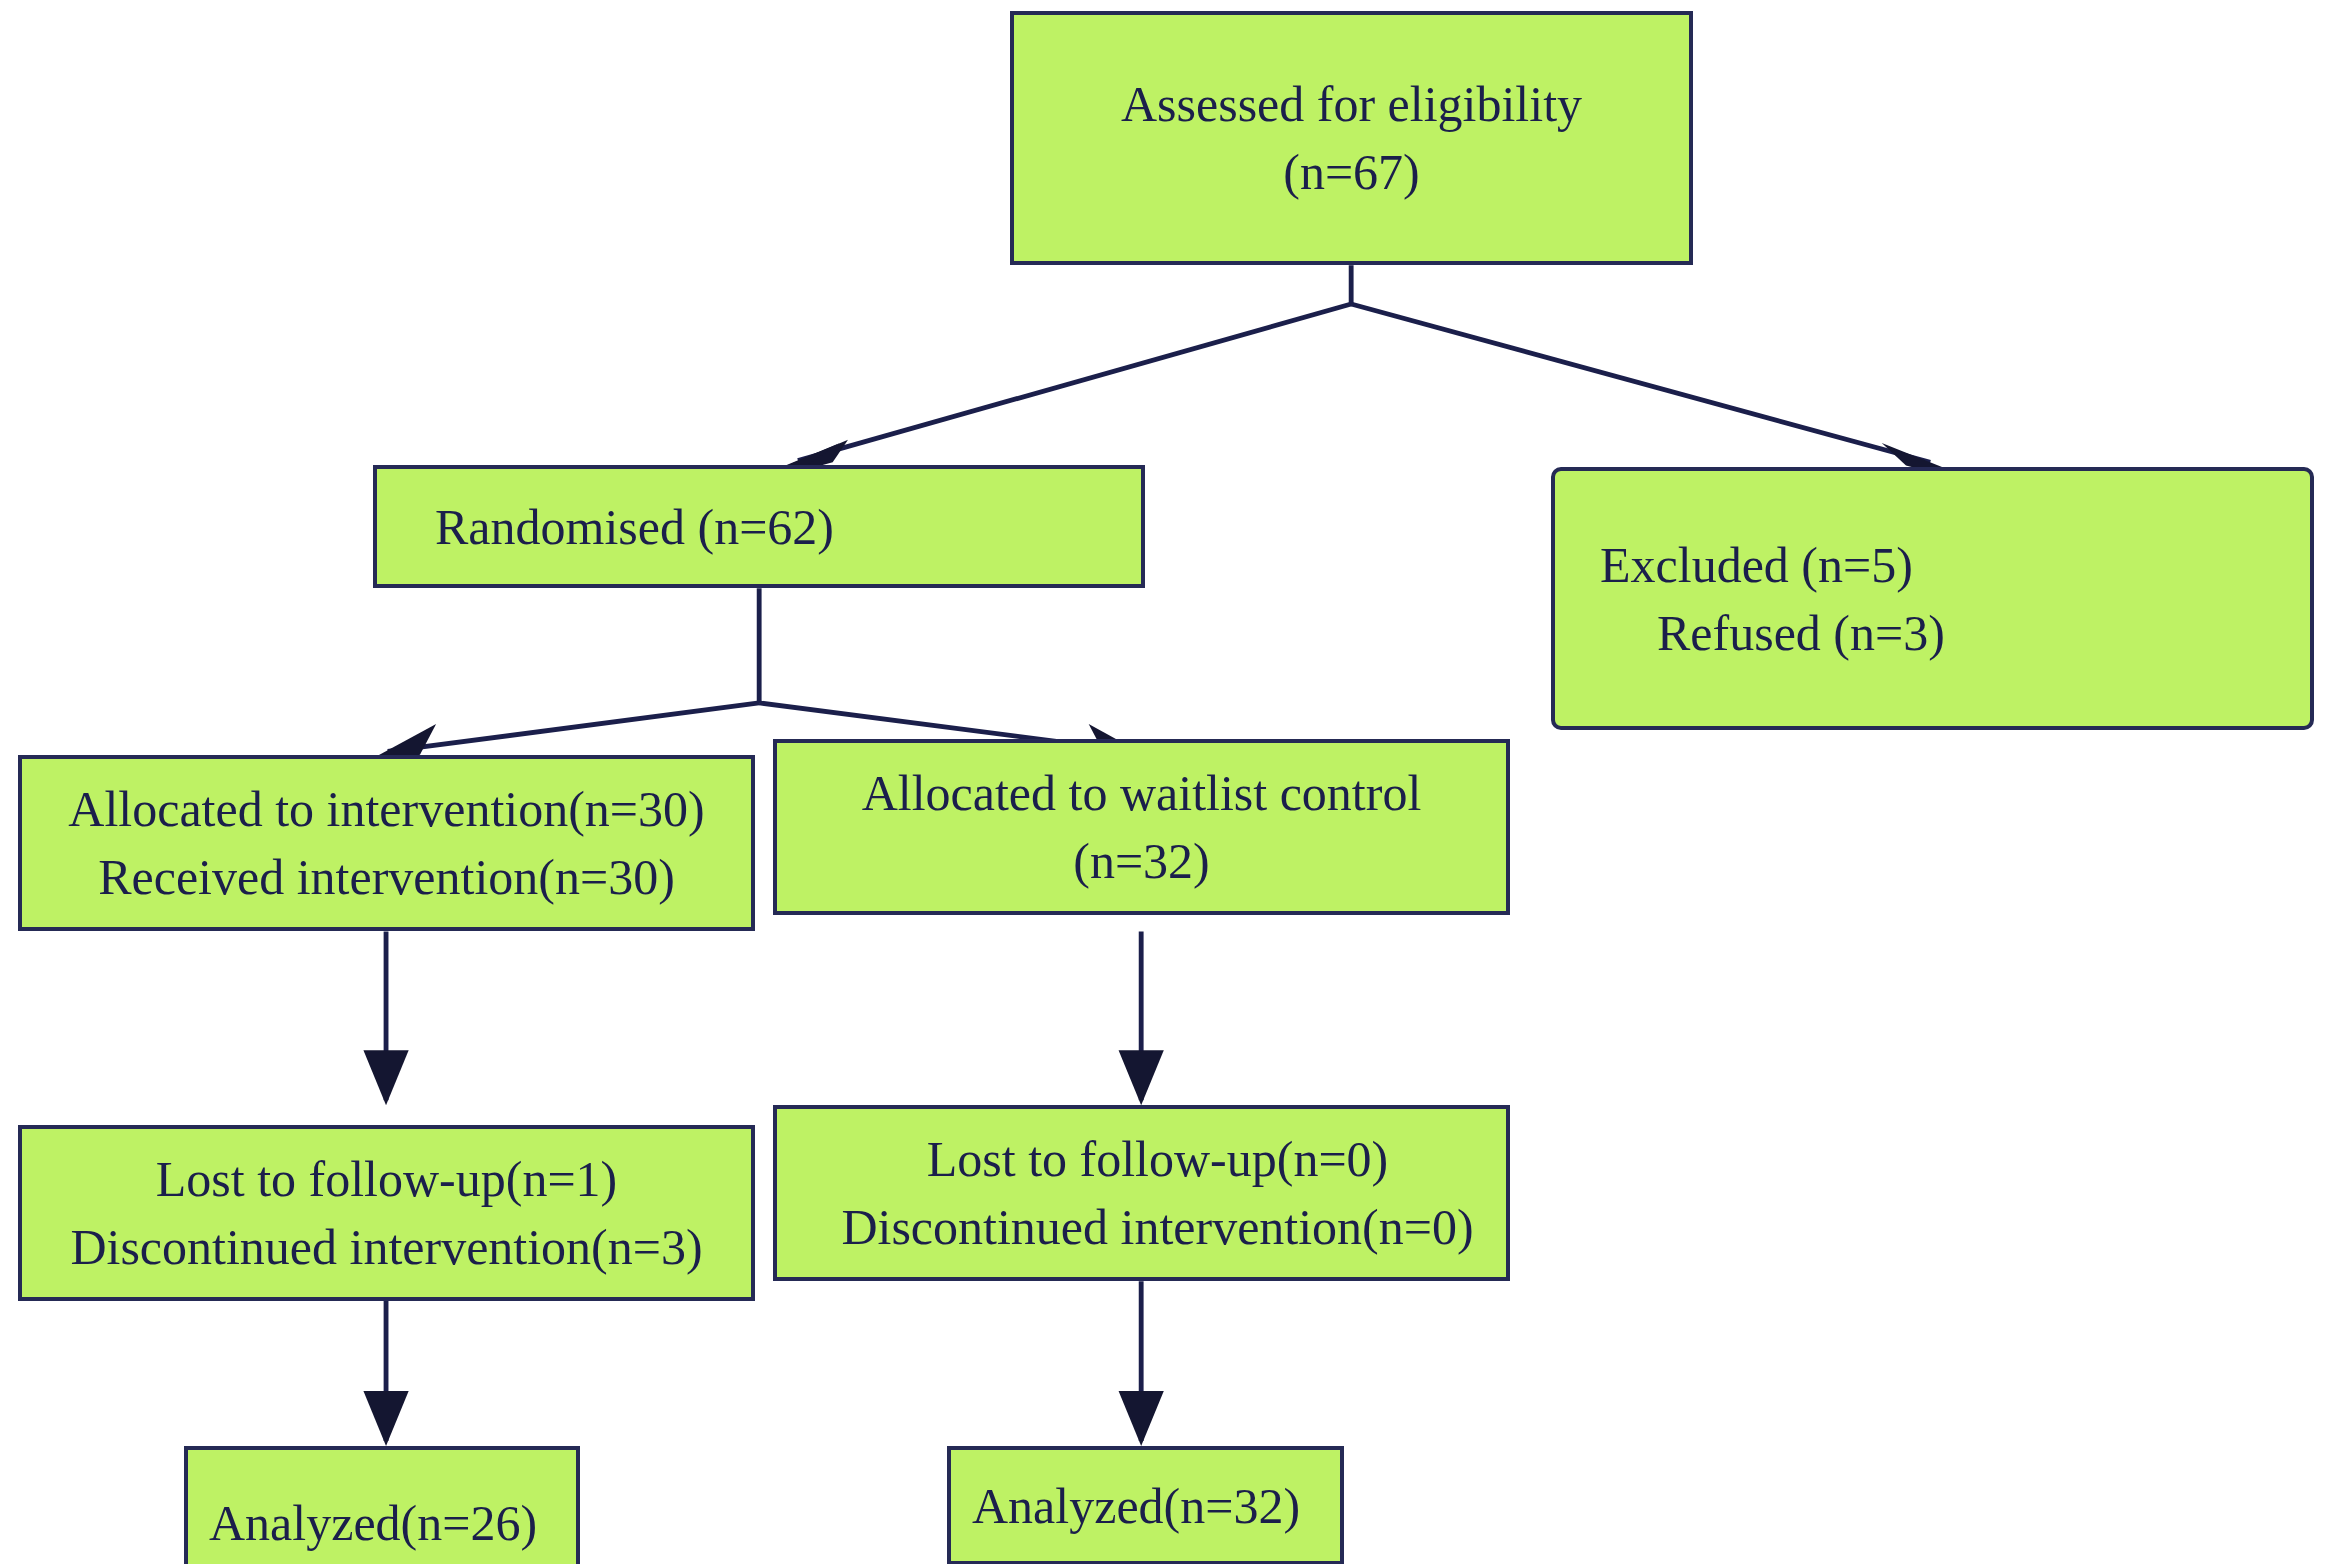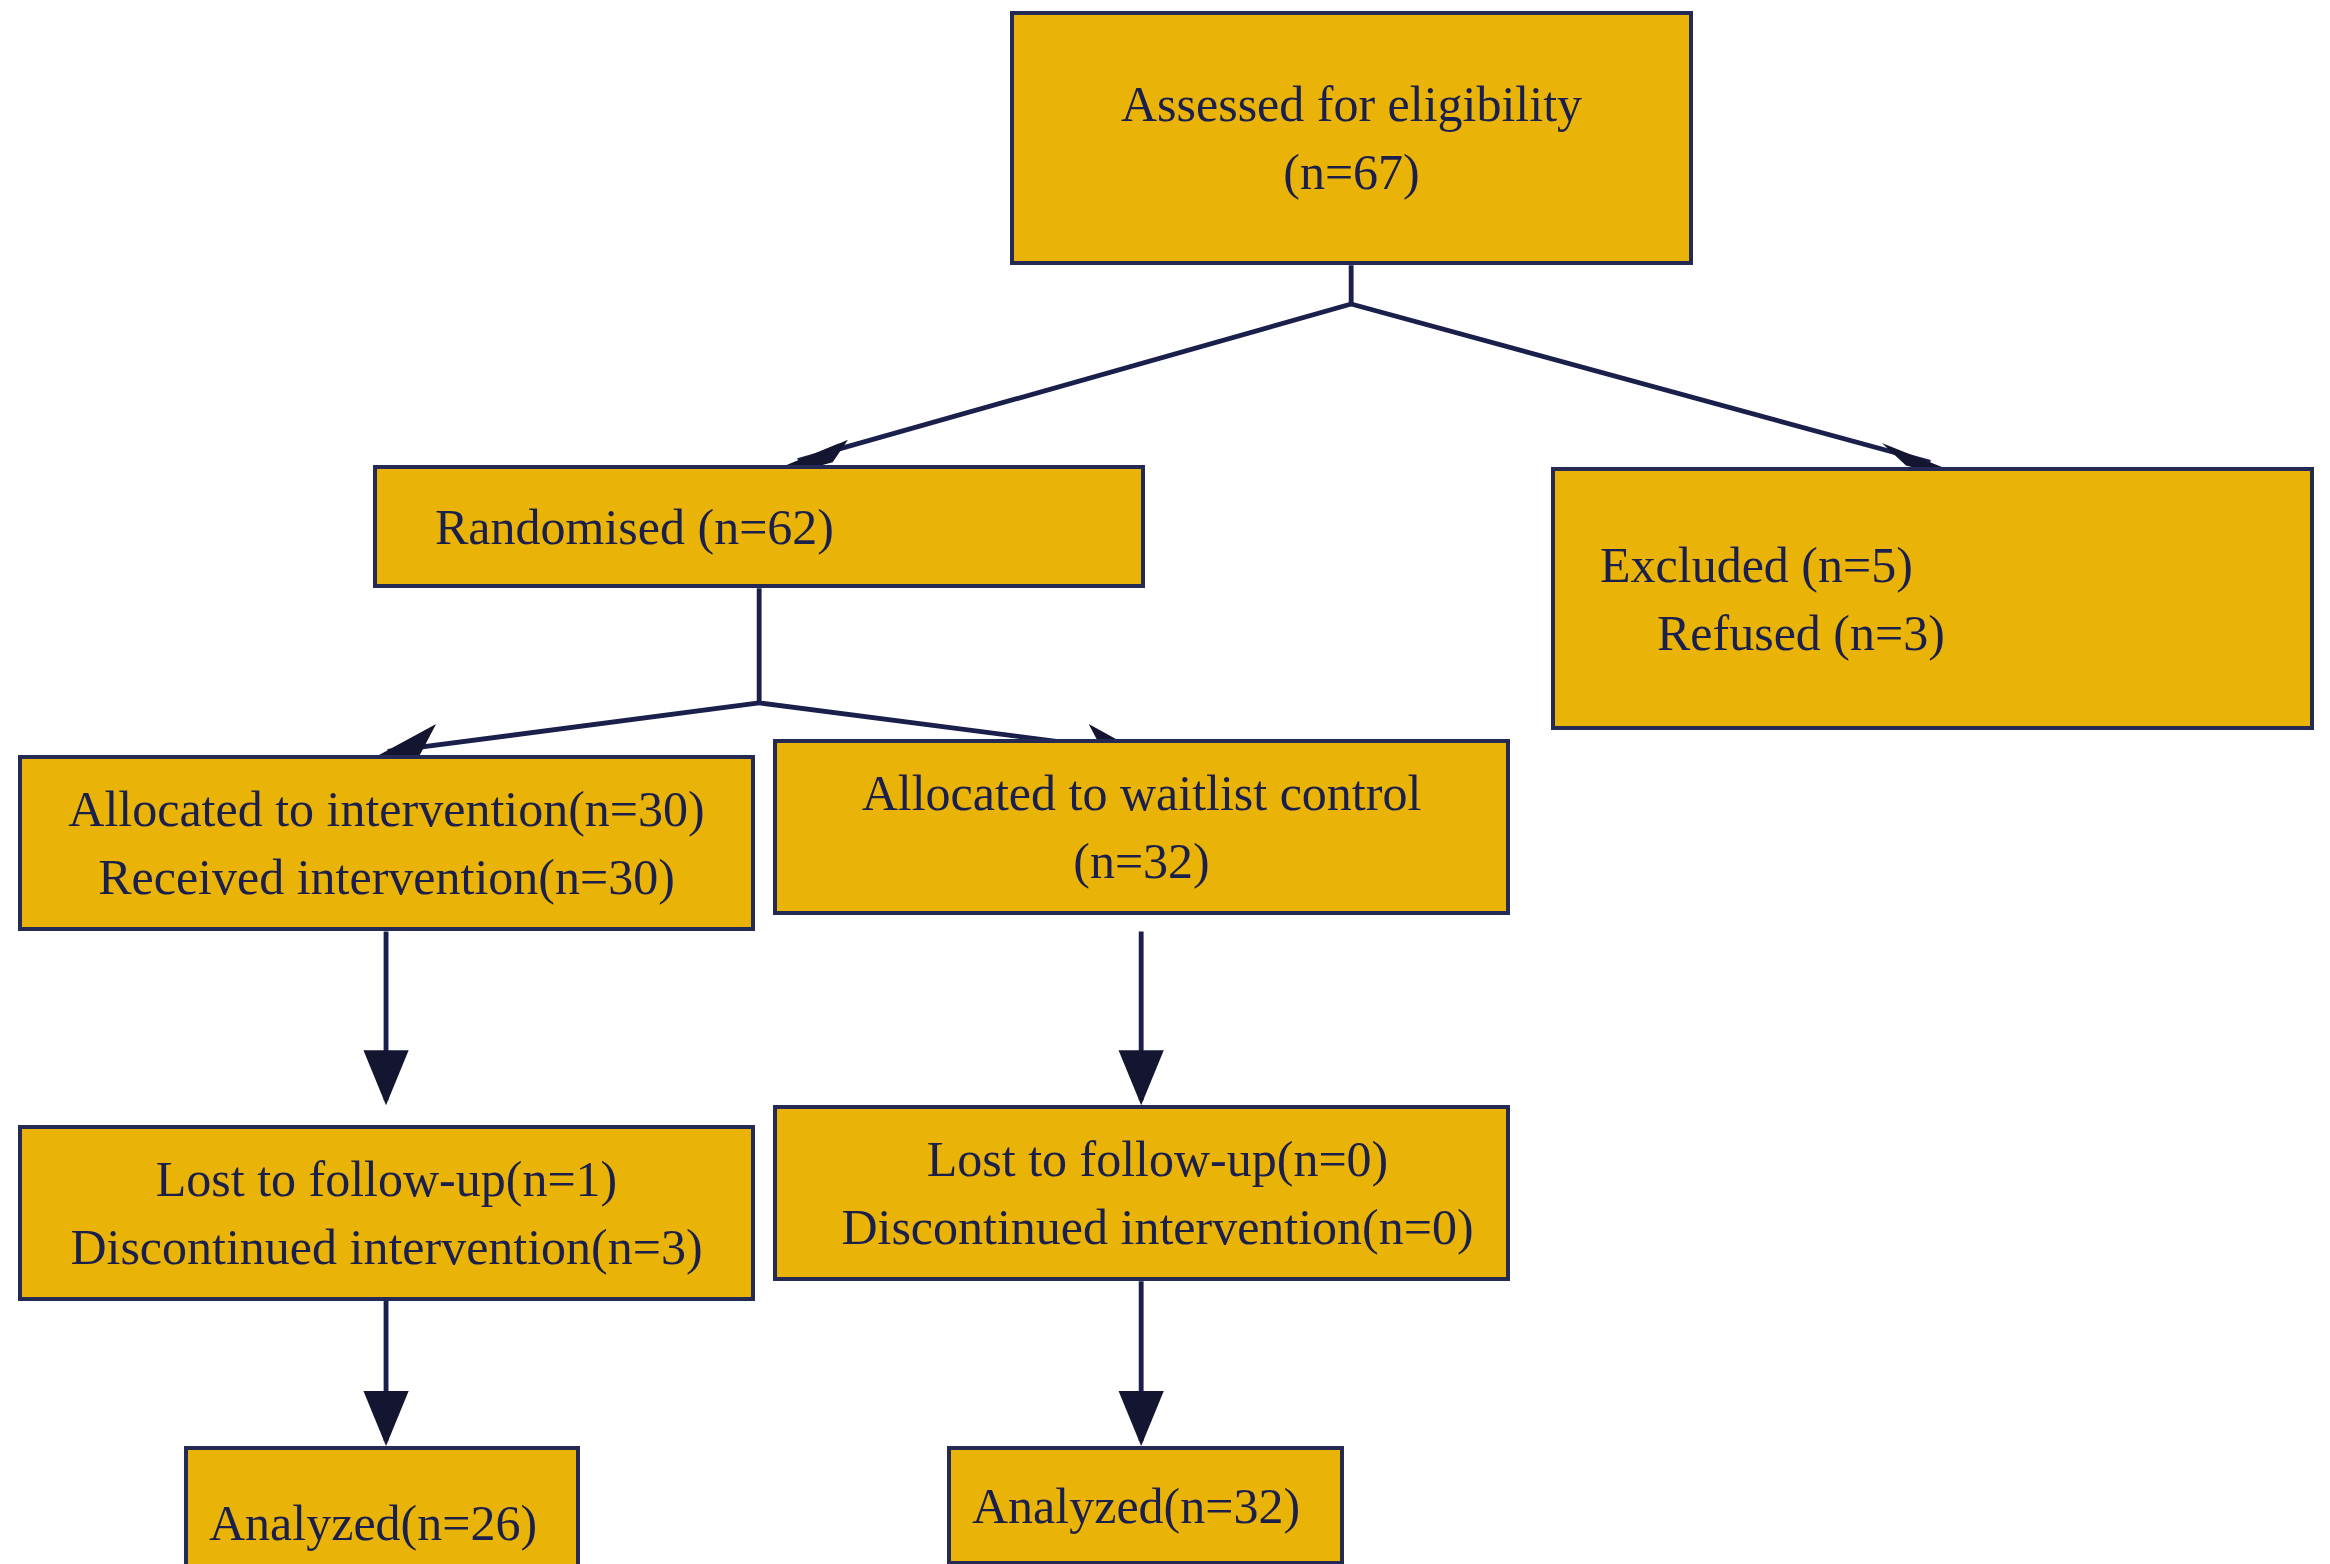--- a/index.html
+++ b/index.html
@@ -20,40 +20,40 @@
     position: absolute;
     left: 0;
     top: 0;
     width: 2330px;
     height: 1565px;
     pointer-events: none;
   }
   .node-box {
     position: absolute;
     box-sizing: border-box;
-    background: #eab308;
+    background: #bef264;
     border: 4px solid #252a55;
     display: flex;
     flex-direction: column;
     justify-content: center;
     z-index: 2;
   }
   .node-line {
     color: #1b1f4b;
     font-size: 50px;
     line-height: 1.36;
     white-space: nowrap;
   }
   .align-center { text-align: center; }
   .align-left   { text-align: left; }
 
   
   #box-eligibility   { left: 1010px; top: 11.3px;   width: 683px;  height: 254px;  }
   #box-randomised    { left: 373px;  top: 465px;  width: 772px;  height: 123px;  }
-  #box-excluded      { left: 1551px; top: 467px;  width: 763px;  height: 263px;  }
+  #box-excluded      { left: 1551px; top: 467px;  width: 763px;  height: 263px; border-radius: 10px;  }
   #box-allocated-int { left: 18px;   top: 755px;  width: 737px;  height: 176px;  }
   #box-allocated-ctl { left: 773px;  top: 739px;  width: 737px;  height: 176px;  }
   #box-lost-int      { left: 18px;   top: 1105px; width: 737px;  height: 176px; margin-top: 20px;  }
   #box-lost-ctl      { left: 773px;  top: 1105px; width: 737px;  height: 176px;  }
   #box-analyzed-int  { left: 184px;  top: 1446px; width: 396px;  height: 154px;  }
   #box-analyzed-ctl  { left: 947px; top: 1446px; width: 397px;  height: 119px;  }
 
   
   #box-eligibility   .node-line { padding: 0 21px; }
   #box-randomised    .node-line { padding-left: 58px; }

